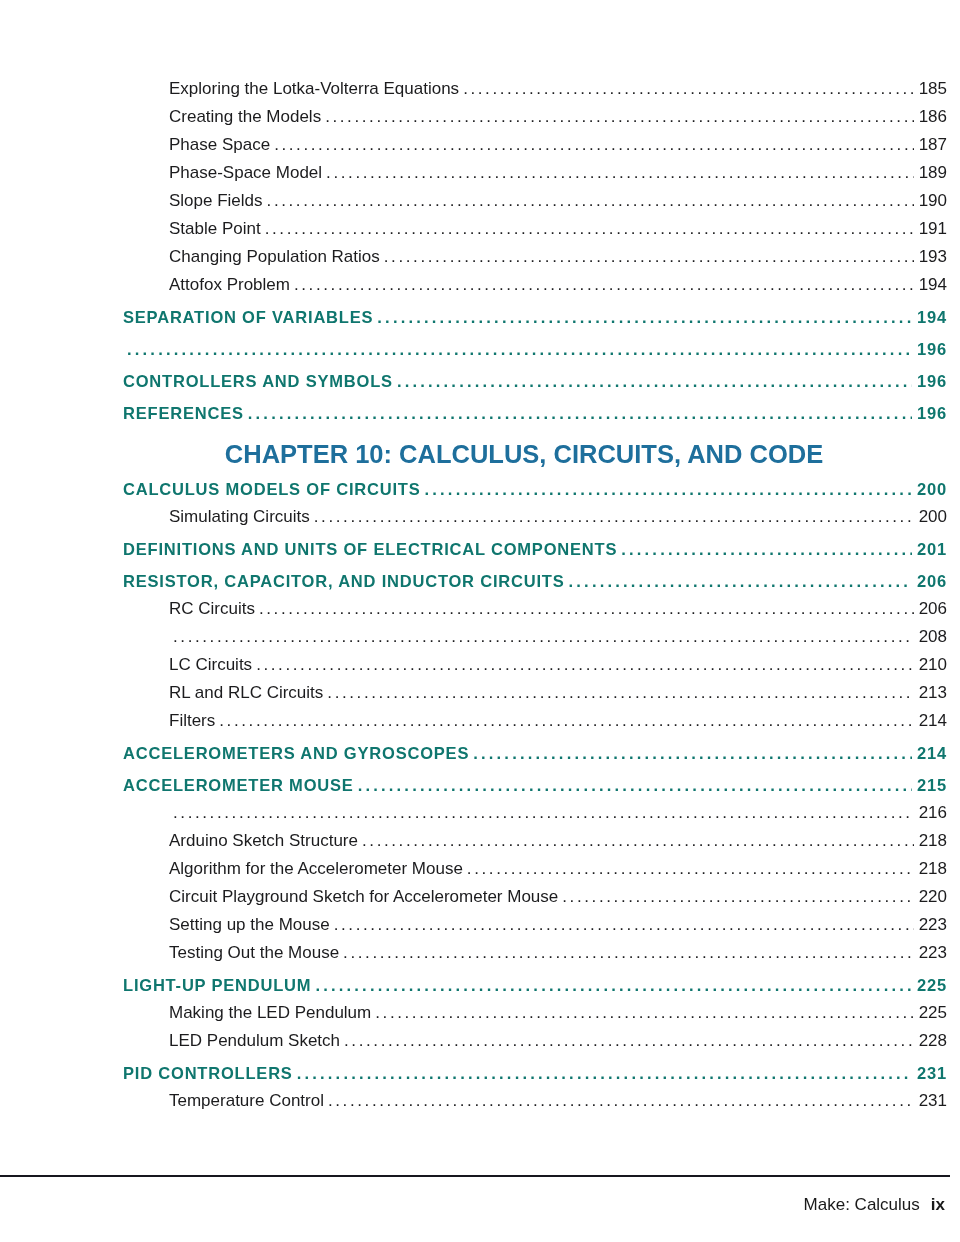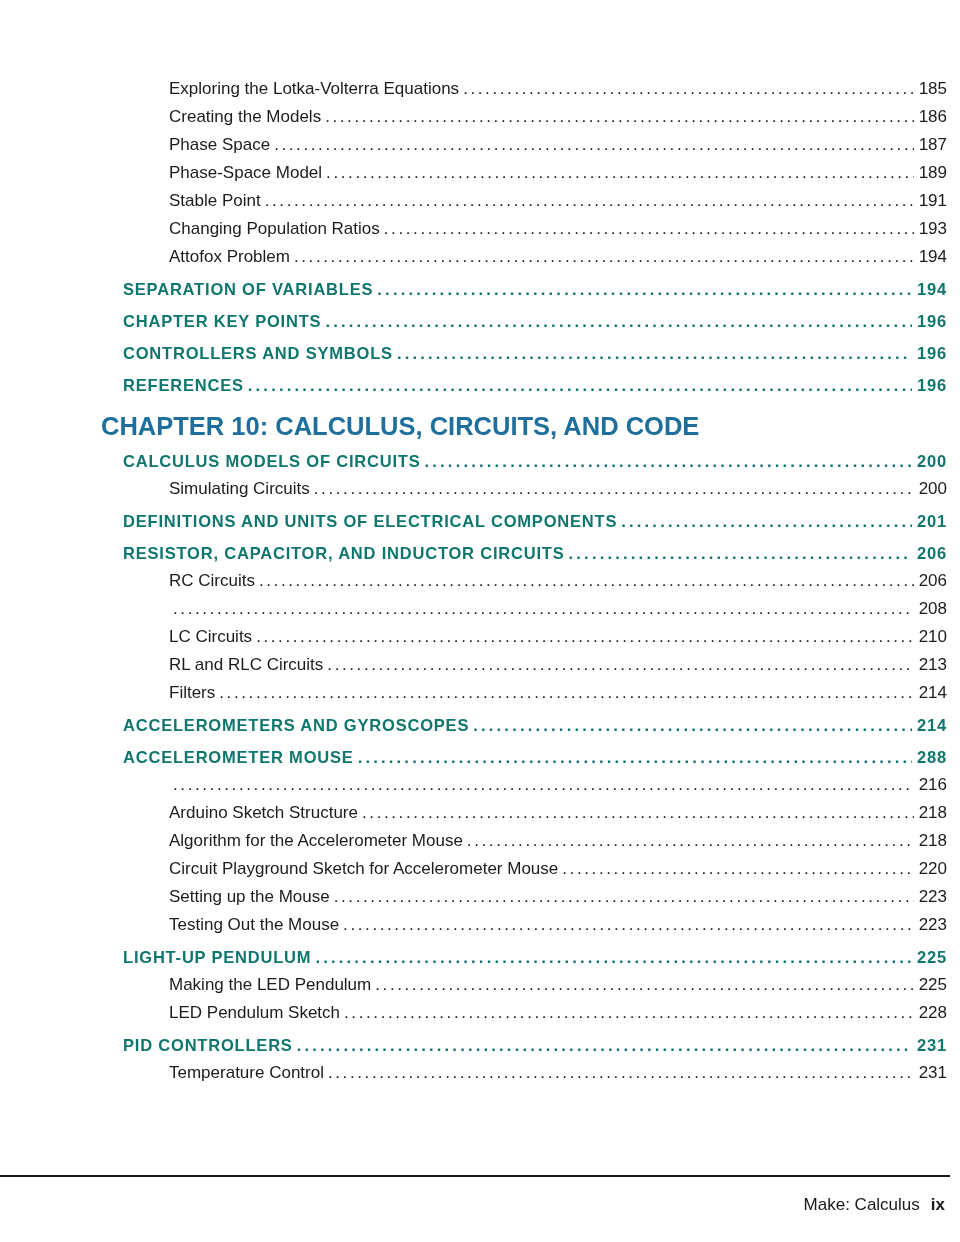--- a/index.html
+++ b/index.html
@@ -41,20 +41,21 @@
   .lvl-chapter {
     padding-left: 101px;
     height: 34px;
     line-height: 34px;
     margin-top: 10px;
     margin-bottom: 4px;
     font-weight: bold;
     font-size: 25.5px;
     letter-spacing: 0;
     color: var(--accent, #1e6f9c);
+    justify-content: center;
   }
   .label { white-space: nowrap; flex: 0 0 auto; }
   .dots {
     flex: 1 1 auto;
     min-width: 0;
     overflow: hidden;
     white-space: nowrap;
     margin: 0 5px 0 4px;
   }
   .dots::after {
@@ -98,41 +99,45 @@
     <span class="label">Phase Space</span>
     <span class="dots"></span>
     <span class="pg">187</span>
   </div>
     <div class="row lvl-sub">
     <span class="label">Phase-Space Model</span>
     <span class="dots"></span>
     <span class="pg">189</span>
   </div>
     <div class="row lvl-sub">
+    <span class="label">Slope Fields</span>
+    <span class="dots"></span>
+    <span class="pg">190</span>
+  </div>
+    <div class="row lvl-sub">
     <span class="label">Stable Point</span>
     <span class="dots"></span>
     <span class="pg">191</span>
   </div>
     <div class="row lvl-sub">
     <span class="label">Changing Population Ratios</span>
     <span class="dots"></span>
     <span class="pg">193</span>
   </div>
     <div class="row lvl-sub">
     <span class="label">Attofox Problem</span>
     <span class="dots"></span>
     <span class="pg">194</span>
   </div>
     <div class="row lvl-section">
     <span class="label">SEPARATION OF VARIABLES</span>
     <span class="dots"></span>
     <span class="pg">194</span>
   </div>
     <div class="row lvl-section">
-    <span class="label">CHAPTER KEY POINTS</span>
     <span class="dots"></span>
     <span class="pg">196</span>
   </div>
     <div class="row lvl-section">
     <span class="label">CONTROLLERS AND SYMBOLS</span>
     <span class="dots"></span>
     <span class="pg">196</span>
   </div>
     <div class="row lvl-section">
     <span class="label">REFERENCES</span>
@@ -188,21 +193,21 @@
     <span class="pg">214</span>
   </div>
     <div class="row lvl-section">
     <span class="label">ACCELEROMETERS AND GYROSCOPES</span>
     <span class="dots"></span>
     <span class="pg">214</span>
   </div>
     <div class="row lvl-section">
     <span class="label">ACCELEROMETER MOUSE</span>
     <span class="dots"></span>
-    <span class="pg">288</span>
+    <span class="pg">215</span>
   </div>
     <div class="row lvl-sub">
     <span class="dots"></span>
     <span class="pg">216</span>
   </div>
     <div class="row lvl-sub">
     <span class="label">Arduino Sketch Structure</span>
     <span class="dots"></span>
     <span class="pg">218</span>
   </div>

